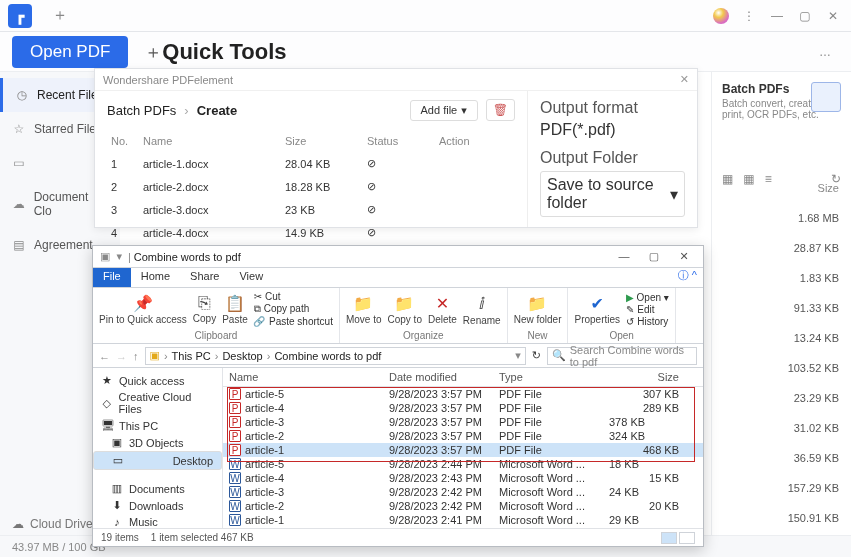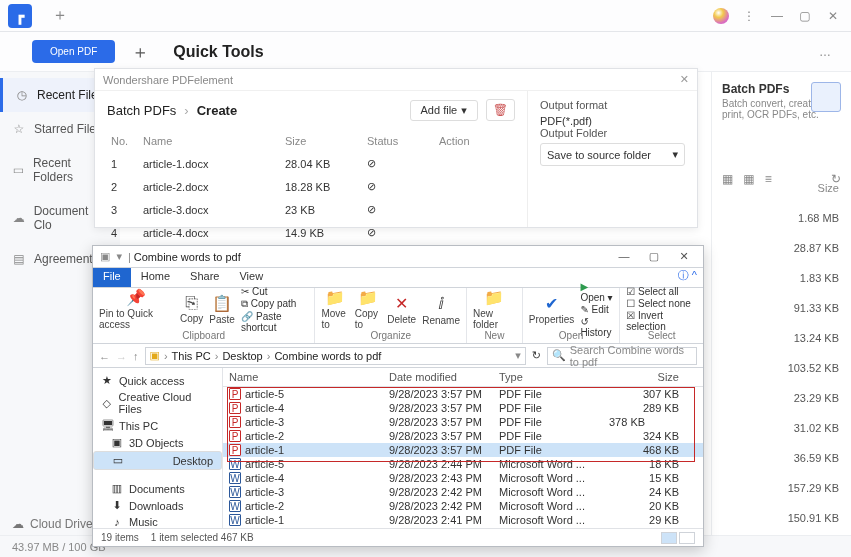--- a/index.html
+++ b/index.html
@@ -8,23 +8,23 @@
   
   .app-titlebar { height: 32px; display: flex; align-items: center; border-bottom: 1px solid #e4e6ea; background: #fdfdfe; }
   .app-logo { width: 24px; height: 24px; margin: 0 8px; background: #2b6be8; border-radius: 4px; display: flex; align-items: center; justify-content: center; color: #fff; font-weight: bold; font-size: 14px; }
   .tab-plus { margin-left: 6px; color: #888; font-size: 16px; padding: 0 6px; cursor: pointer; }
   .titlebar-right { margin-left: auto; display: flex; align-items: center; gap: 4px; padding-right: 6px; }
   .titlebar-ico { width: 24px; height: 24px; display: flex; align-items: center; justify-content: center; color: #888; cursor: pointer; }
   .orb { width: 16px; height: 16px; border-radius: 50%; background: radial-gradient(circle at 35% 30%, #fff, #f2c94c 30%, #d96cc3 70%); }
 
   
   .app-toolbar { height: 40px; display: flex; align-items: center; padding: 0 12px; background: #fdfdfe; border-bottom: 1px solid #eceef1; }
-  .btn-open { background: #2b6be8; color: #fff; border: none; border-radius: 4px; padding: 6px 18px; font-size: 10px; display: flex; align-items: center; margin-left: 20px; }
+  .btn-open { background: #2b6be8; color: #fff; border: none; border-radius: 4px; padding: 6px 18px; font-size: 17px; display: flex; align-items: center; }
   .toolbar-plus { margin-left: 16px; color: #555; font-size: 18px; cursor: pointer; }
-  .quick-tools { margin-left: 24px; font-size: 16px; font-weight: 600; color: #222; }
+  .quick-tools { font-size: 22px; font-weight: 600; color: #222; }
   .toolbar-more { margin-left: auto; color: #888; cursor: pointer; padding: 0 8px; }
 
   
   .app-body { display: flex; height: calc(100% - 72px - 22px); }
   .sidebar { width: 120px; background: #f7f8fa; padding-top: 6px; }
   .side-item { display: flex; align-items: center; padding: 10px 12px; color: #555; cursor: pointer; gap: 8px; font-size: 12px; }
   .side-item.active { border-left: 3px solid #2b6be8; background: #eef2fb; color: #222; }
   .side-ico { width: 14px; text-align: center; color: #888; }
 
   .content { flex: 1; background: #fff; position: relative; }
@@ -48,21 +48,21 @@
   .breadcrumb { font-size: 13px; color: #222; display: flex; align-items: center; gap: 8px; }
   .breadcrumb .sep { color: #aaa; }
   .breadcrumb b { font-weight: 600; }
   .btn-add { margin-left: auto; border: 1px solid #ddd; border-radius: 3px; padding: 3px 10px; font-size: 11px; background: #fff; display: flex; align-items: center; gap: 4px; cursor: pointer; }
   .btn-trash { border: 1px solid #ddd; border-radius: 3px; padding: 3px 6px; color: #c55; background: #fff; cursor: pointer; }
   .bc-row { display: flex; align-items: center; gap: 8px; margin-bottom: 8px; }
   .ws-table { width: 100%; font-size: 11px; }
   .ws-table th { text-align: left; color: #888; font-weight: normal; padding: 4px 2px; }
   .ws-table td { padding: 4px 2px; color: #333; }
   .ok { color: #34b36a; }
-  .sub-ws-right { width: 170px; border-left: 1px solid #eee; padding: 8px 12px; font-size: 11px; }
+  .sub-ws-right { width: 170px; border-left: 1px solid #eee; padding: 8px 12px; font-size: 16px; }
   .sub-ws-right .lbl { color: #555; margin-bottom: 4px; }
   .sel { border: 1px solid #ddd; border-radius: 3px; padding: 4px 6px; display: flex; justify-content: space-between; align-items: center; margin-bottom: 10px; background: #fff; cursor: pointer; }
 
   
   .explorer { position: absolute; left: 92px; top: 245px; width: 612px; height: 302px; background: #fff; border: 1px solid #b8bcc2; box-shadow: 0 4px 14px rgba(0,0,0,0.2); font-size: 11px; }
   .exp-titlebar { display: flex; align-items: center; height: 22px; border-bottom: 1px solid #d0d4da; background: #fff; padding: 0 4px; }
   .exp-titlebar .exp-ico { margin: 0 3px; color: #888; }
   .exp-title-text { color: #222; }
   .exp-wbtns { margin-left: auto; display: flex; }
   .exp-wbtn { width: 30px; text-align: center; cursor: pointer; color: #555; }
@@ -143,21 +143,20 @@
       <div class="side-item active">
         <span class="side-ico">◷</span>
         <span>Recent Files</span>
       </div>
       <div class="side-item">
         <span class="side-ico">☆</span>
         <span>Starred Files</span>
       </div>
       <div class="side-item">
         <span class="side-ico">▭</span>
-        <span>Recent Folders</span>
       </div>
       <div class="side-item">
         <span class="side-ico">☁</span>
         <span>Document Clo</span>
       </div>
       <div class="side-item">
         <span class="side-ico">▤</span>
         <span>Agreement</span>
       </div>
     </div>
@@ -263,21 +262,21 @@
               <td>article-5.docx</td>
               <td>17.38 KB</td>
               <td class="ok">⊘</td>
               <td></td>
             </tr>
           </tbody>
       </table>
     </div>
     <div class="sub-ws-right">
       <div class="lbl">Output format</div>
-      <div style="color:#333;margin-bottom:0">PDF(*.pdf)</div>
+      <div style="color:#333;margin-bottom:10px">PDF(*.pdf)</div>
       <div class="lbl">Output Folder</div>
       <div class="sel">
         <span>Save to source folder</span>
           <span>▾</span>
       </div>
     </div>
   </div>
 </div>
 
 <div class="explorer">
@@ -358,30 +357,20 @@
             <span class="ri blue">✔</span>
             <span>Properties</span>
           </div>
         <div class="smallcol">
           <span><span class="green">▶</span> <span>Open</span> ▾</span>
           <span>✎ <span>Edit</span></span>
           <span>↺ <span>History</span></span>
         </div>
       </div>
       <div class="gname">Open</div>
-    </div>
-    <div class="rgroup" style="border-right:none">
-      <div class="items">
-        <div class="smallcol">
-          <span>☑ <span>Select all</span></span>
-          <span>☐ <span>Select none</span></span>
-          <span>☒ <span>Invert selection</span></span>
-        </div>
-      </div>
-      <div class="gname">Select</div>
     </div>
   </div>
   <div class="exp-addr">
     <span style="color:#888">←</span>
     <span style="color:#ccc">→</span>
     <span style="color:#888">↑</span>
     <div class="addr-box">
       <span class="yellow">▣</span>
       <span class="addr-sep">›</span>
       <span class="addr-crumb">This PC</span>
@@ -467,75 +456,75 @@
             <span>PDF File</span>
             <span style="">378 KB</span>
           </div>
           <div class="exp-row">
             <span class="fn">
               <span class="fico pdf-ico">P</span>
               <span>article-2</span>
             </span>
             <span>9/28/2023 3:57 PM</span>
             <span>PDF File</span>
-            <span style="text-align:right">324 KB</span>
+            <span style="text-align:left">324 KB</span>
           </div>
           <div class="exp-row row-sel">
             <span class="fn">
               <span class="fico pdf-ico">P</span>
               <span>article-1</span>
             </span>
             <span>9/28/2023 3:57 PM</span>
             <span>PDF File</span>
             <span style="text-align:right">468 KB</span>
           </div>
           <div class="exp-row">
             <span class="fn">
               <span class="fico doc-ico">W</span>
               <span>article-5</span>
             </span>
             <span>9/28/2023 2:44 PM</span>
             <span>Microsoft Word ...</span>
-            <span style="text-align:right">18 KB</span>
+            <span style="">18 KB</span>
           </div>
           <div class="exp-row">
             <span class="fn">
               <span class="fico doc-ico">W</span>
               <span>article-4</span>
             </span>
             <span>9/28/2023 2:43 PM</span>
             <span>Microsoft Word ...</span>
             <span style="text-align:right">15 KB</span>
           </div>
           <div class="exp-row">
             <span class="fn">
               <span class="fico doc-ico">W</span>
               <span>article-3</span>
             </span>
             <span>9/28/2023 2:42 PM</span>
             <span>Microsoft Word ...</span>
-            <span style="text-align:right">24 KB</span>
+            <span style="">24 KB</span>
           </div>
           <div class="exp-row">
             <span class="fn">
               <span class="fico doc-ico">W</span>
               <span>article-2</span>
             </span>
             <span>9/28/2023 2:42 PM</span>
             <span>Microsoft Word ...</span>
             <span style="text-align:right">20 KB</span>
           </div>
           <div class="exp-row">
             <span class="fn">
               <span class="fico doc-ico">W</span>
               <span>article-1</span>
             </span>
             <span>9/28/2023 2:41 PM</span>
             <span>Microsoft Word ...</span>
-            <span style="text-align:right">29 KB</span>
+            <span style="text-align:left">29 KB</span>
           </div>
         </div>
       <div class="red-box" style="top:19px;height:75px"></div>
     </div>
   </div>
   <div class="exp-status">
     <span>19 items</span>
     <span>1 item selected  467 KB</span>
     <div class="viewbtns">
       <span class="vsel"></span>

